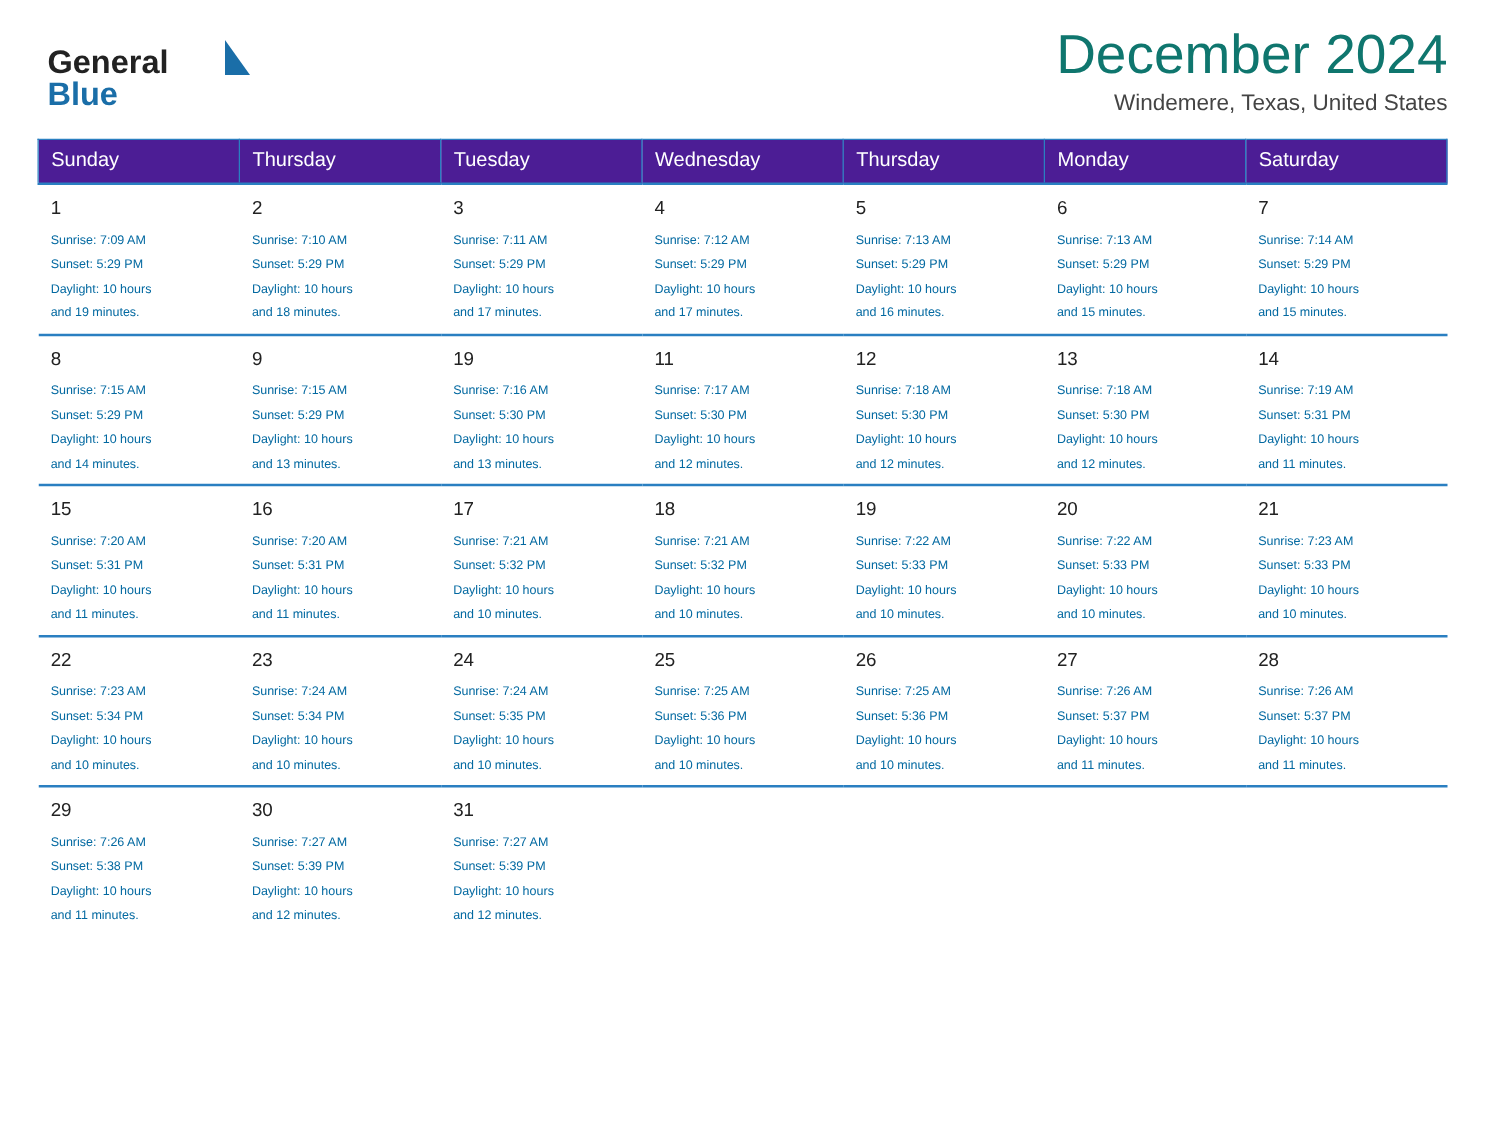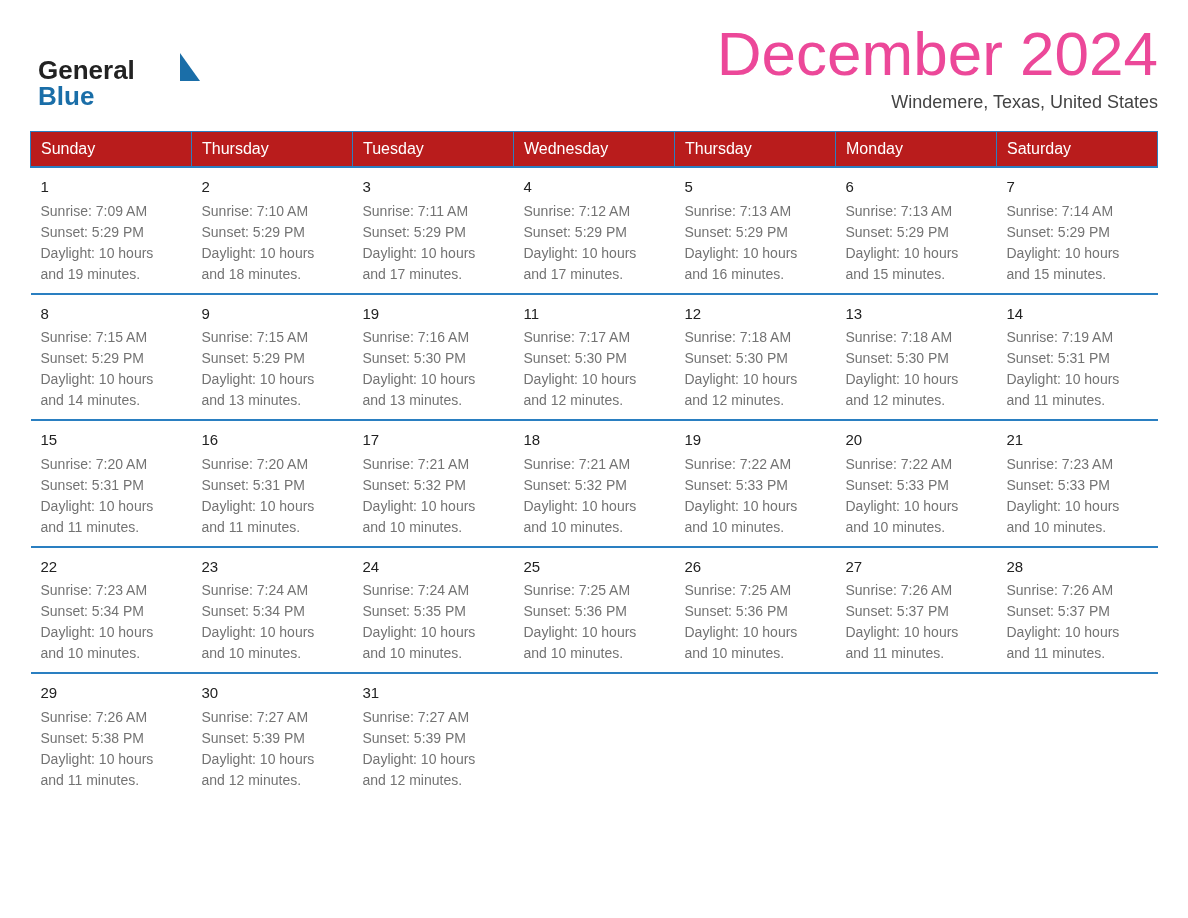--- a/index.html
+++ b/index.html
@@ -7,49 +7,49 @@
       font-family: Arial, sans-serif;
       background: #fff;
       color: #222;
       width: 1188px;
       min-height: 918px;
       padding: 20px 30px;
     }
     .header {
       display: flex;
       justify-content: space-between;
-      align-items: flex-end;
+      align-items: center;
       margin-bottom: 18px;
     }
     .logo {
       display: flex;
       flex-direction: column;
       align-items: flex-start;
     }
     .title-section {
       text-align: right;
     }
     .month-title {
-      font-size: 62px;
+      font-size: 44px;
       font-weight: normal;
-      color: #ec4899;
+      color: #0f766e;
       line-height: 1.1;
     }
     .location {
       font-size: 18px;
       color: #444;
       margin-top: 4px;
     }
     table {
       width: 100%;
       border-collapse: collapse;
       table-layout: fixed;
     }
     thead tr {
-      background-color: #b91c1c;
+      background-color: #4c1d95;
     }
     thead th {
       color: #fff;
       font-size: 16px;
       font-weight: normal;
       text-align: left;
       padding: 8px 10px;
       border: 1px solid #2a7fc1;
     }
     tbody tr {
@@ -69,22 +69,22 @@
     tbody tr:not(:last-child) td {
       border-bottom: none;
     }
     .day-number {
       font-size: 15px;
       font-weight: normal;
       display: block;
       margin-bottom: 2px;
     }
     .day-info {
-      font-size: 14px;
-      color: #737373;
+      font-size: 10px;
+      color: #0369a1;
     }
     
     .logo-svg-wrap {
       display: flex;
       flex-direction: row;
       align-items: center;
     }
   </style>
 </head>
 <body>

